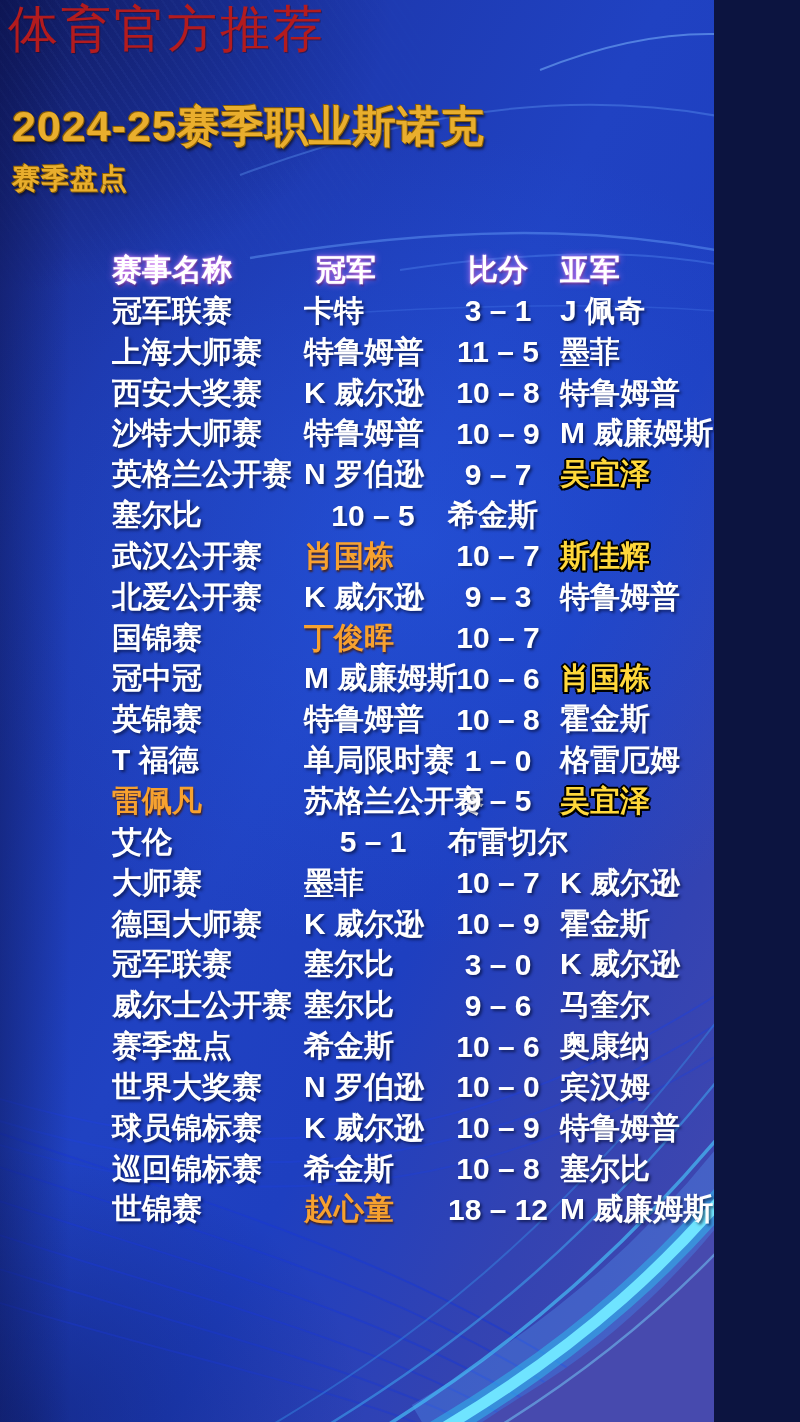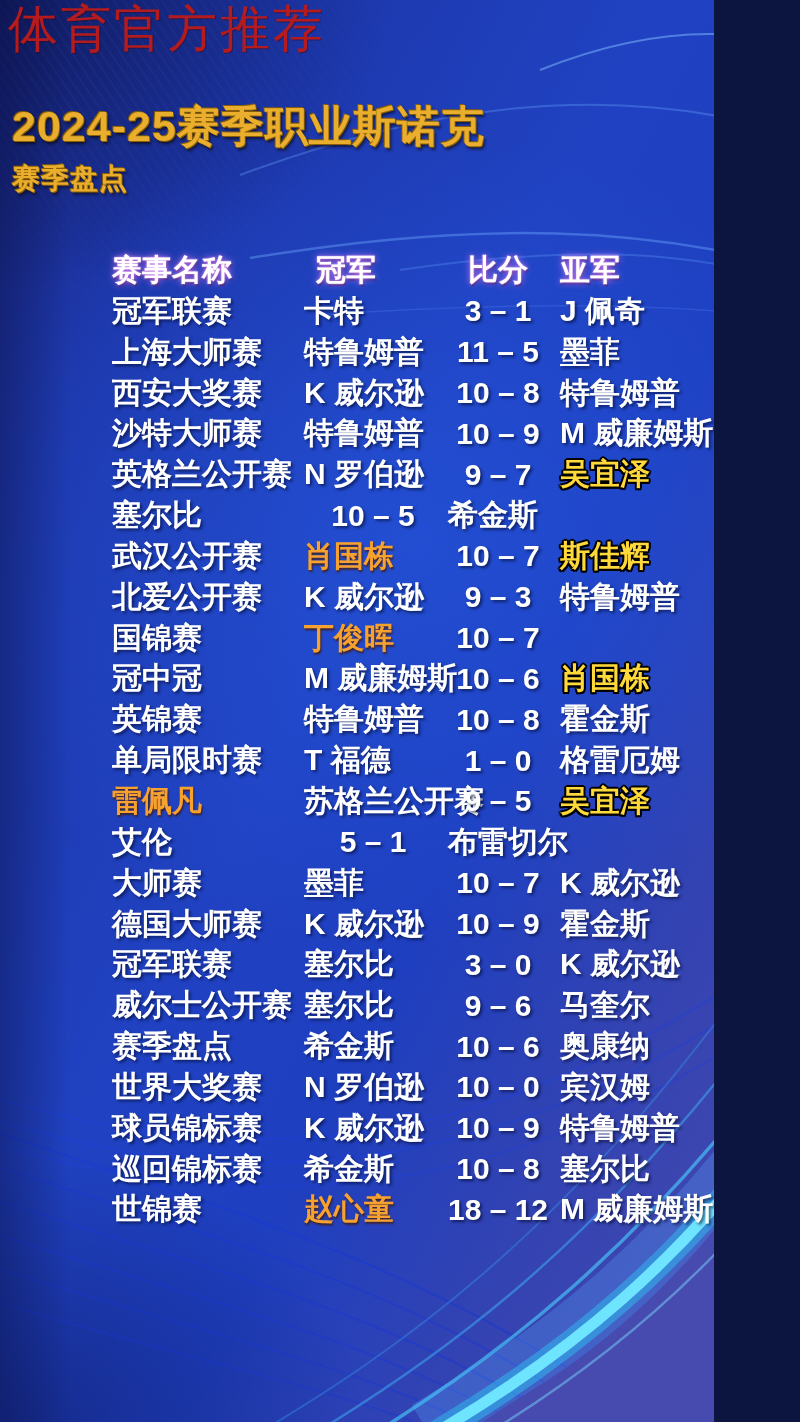--- a/index.html
+++ b/index.html
@@ -176,22 +176,22 @@
           <div class="cell score">10 – 6</div>
           <div class="cell runner hl-gold">肖国栋</div>
         </div>
         <div class="row">
           <div class="cell event">英锦赛</div>
           <div class="cell champion">特鲁姆普</div>
           <div class="cell score">10 – 8</div>
           <div class="cell runner">霍金斯</div>
         </div>
         <div class="row">
+          <div class="cell champion">T 福德</div>
           <div class="cell event">单局限时赛</div>
-          <div class="cell champion">T 福德</div>
           <div class="cell score">1 – 0</div>
           <div class="cell runner">格雷厄姆</div>
         </div>
         <div class="row">
           <div class="cell champion hl-orange">雷佩凡</div>
           <div class="cell event">苏格兰公开赛</div>
           <div class="cell score">9 – 5</div>
           <div class="cell runner hl-gold">吴宜泽</div>
         </div>
         <div class="row">

